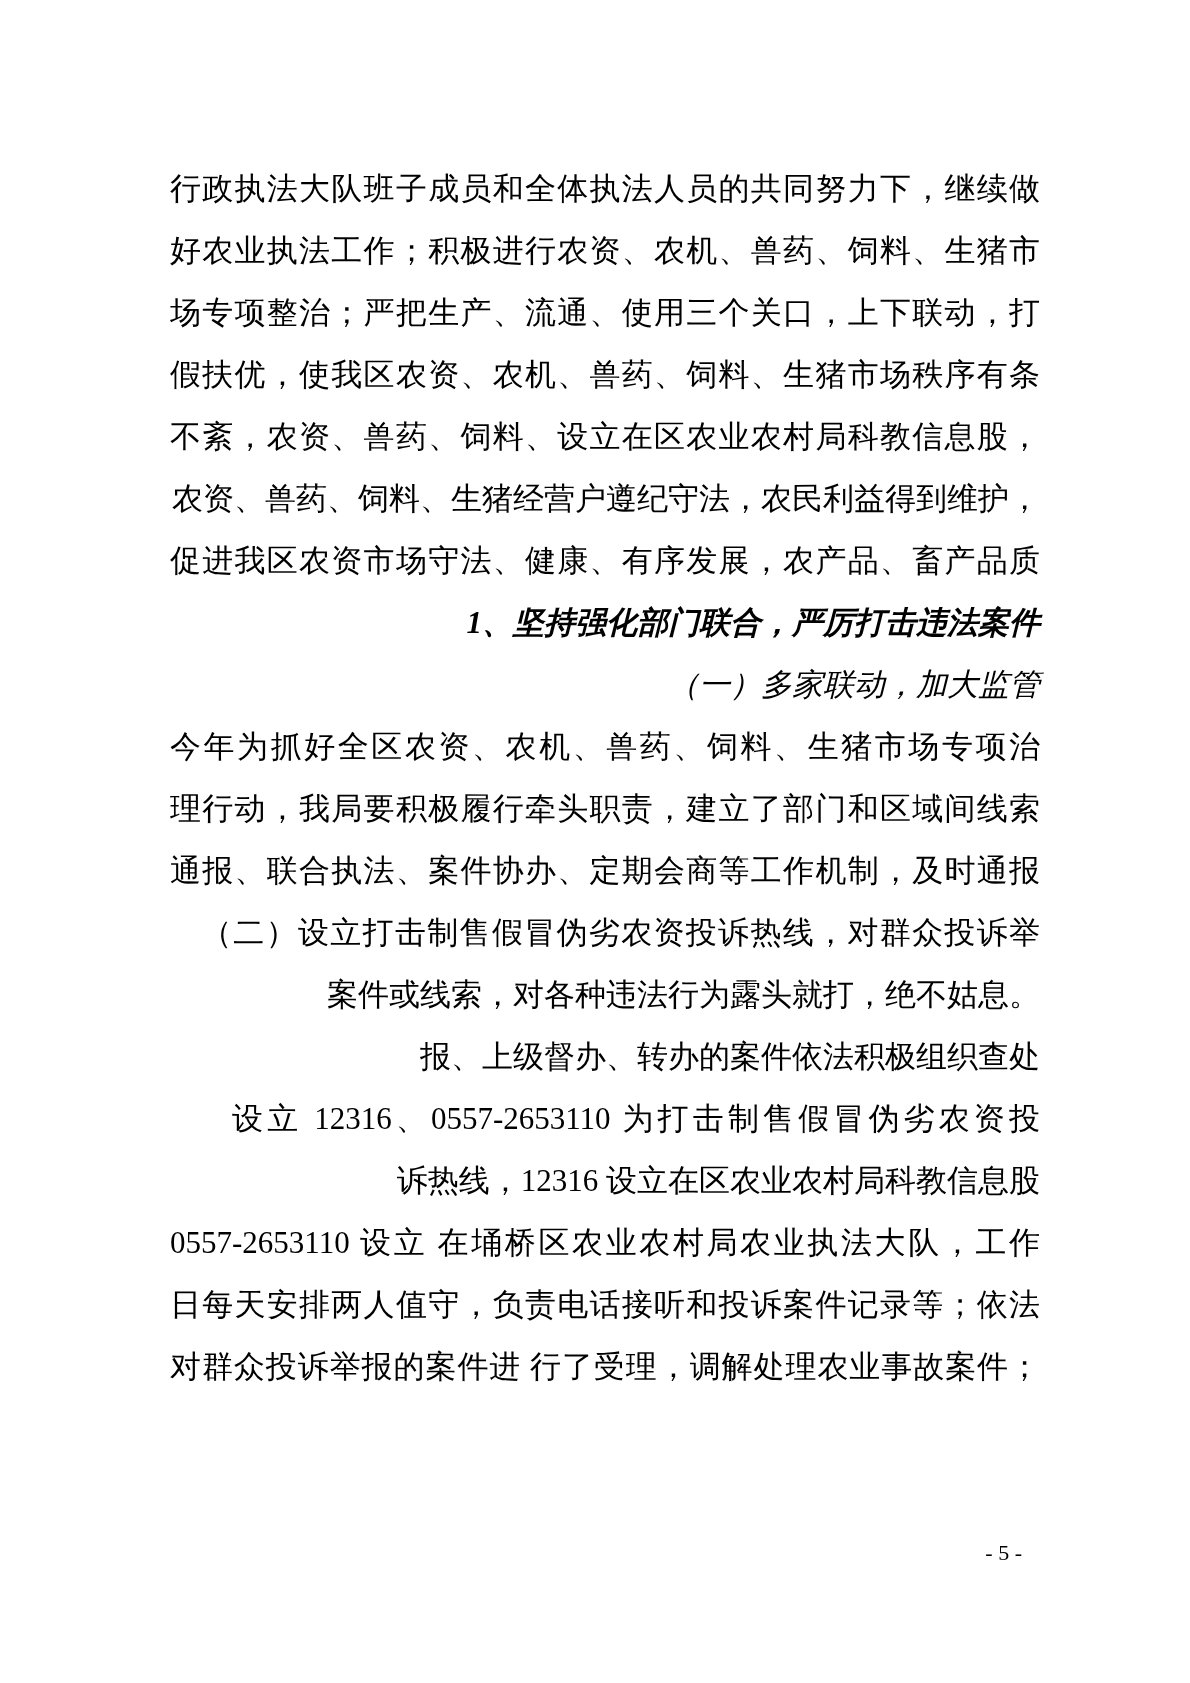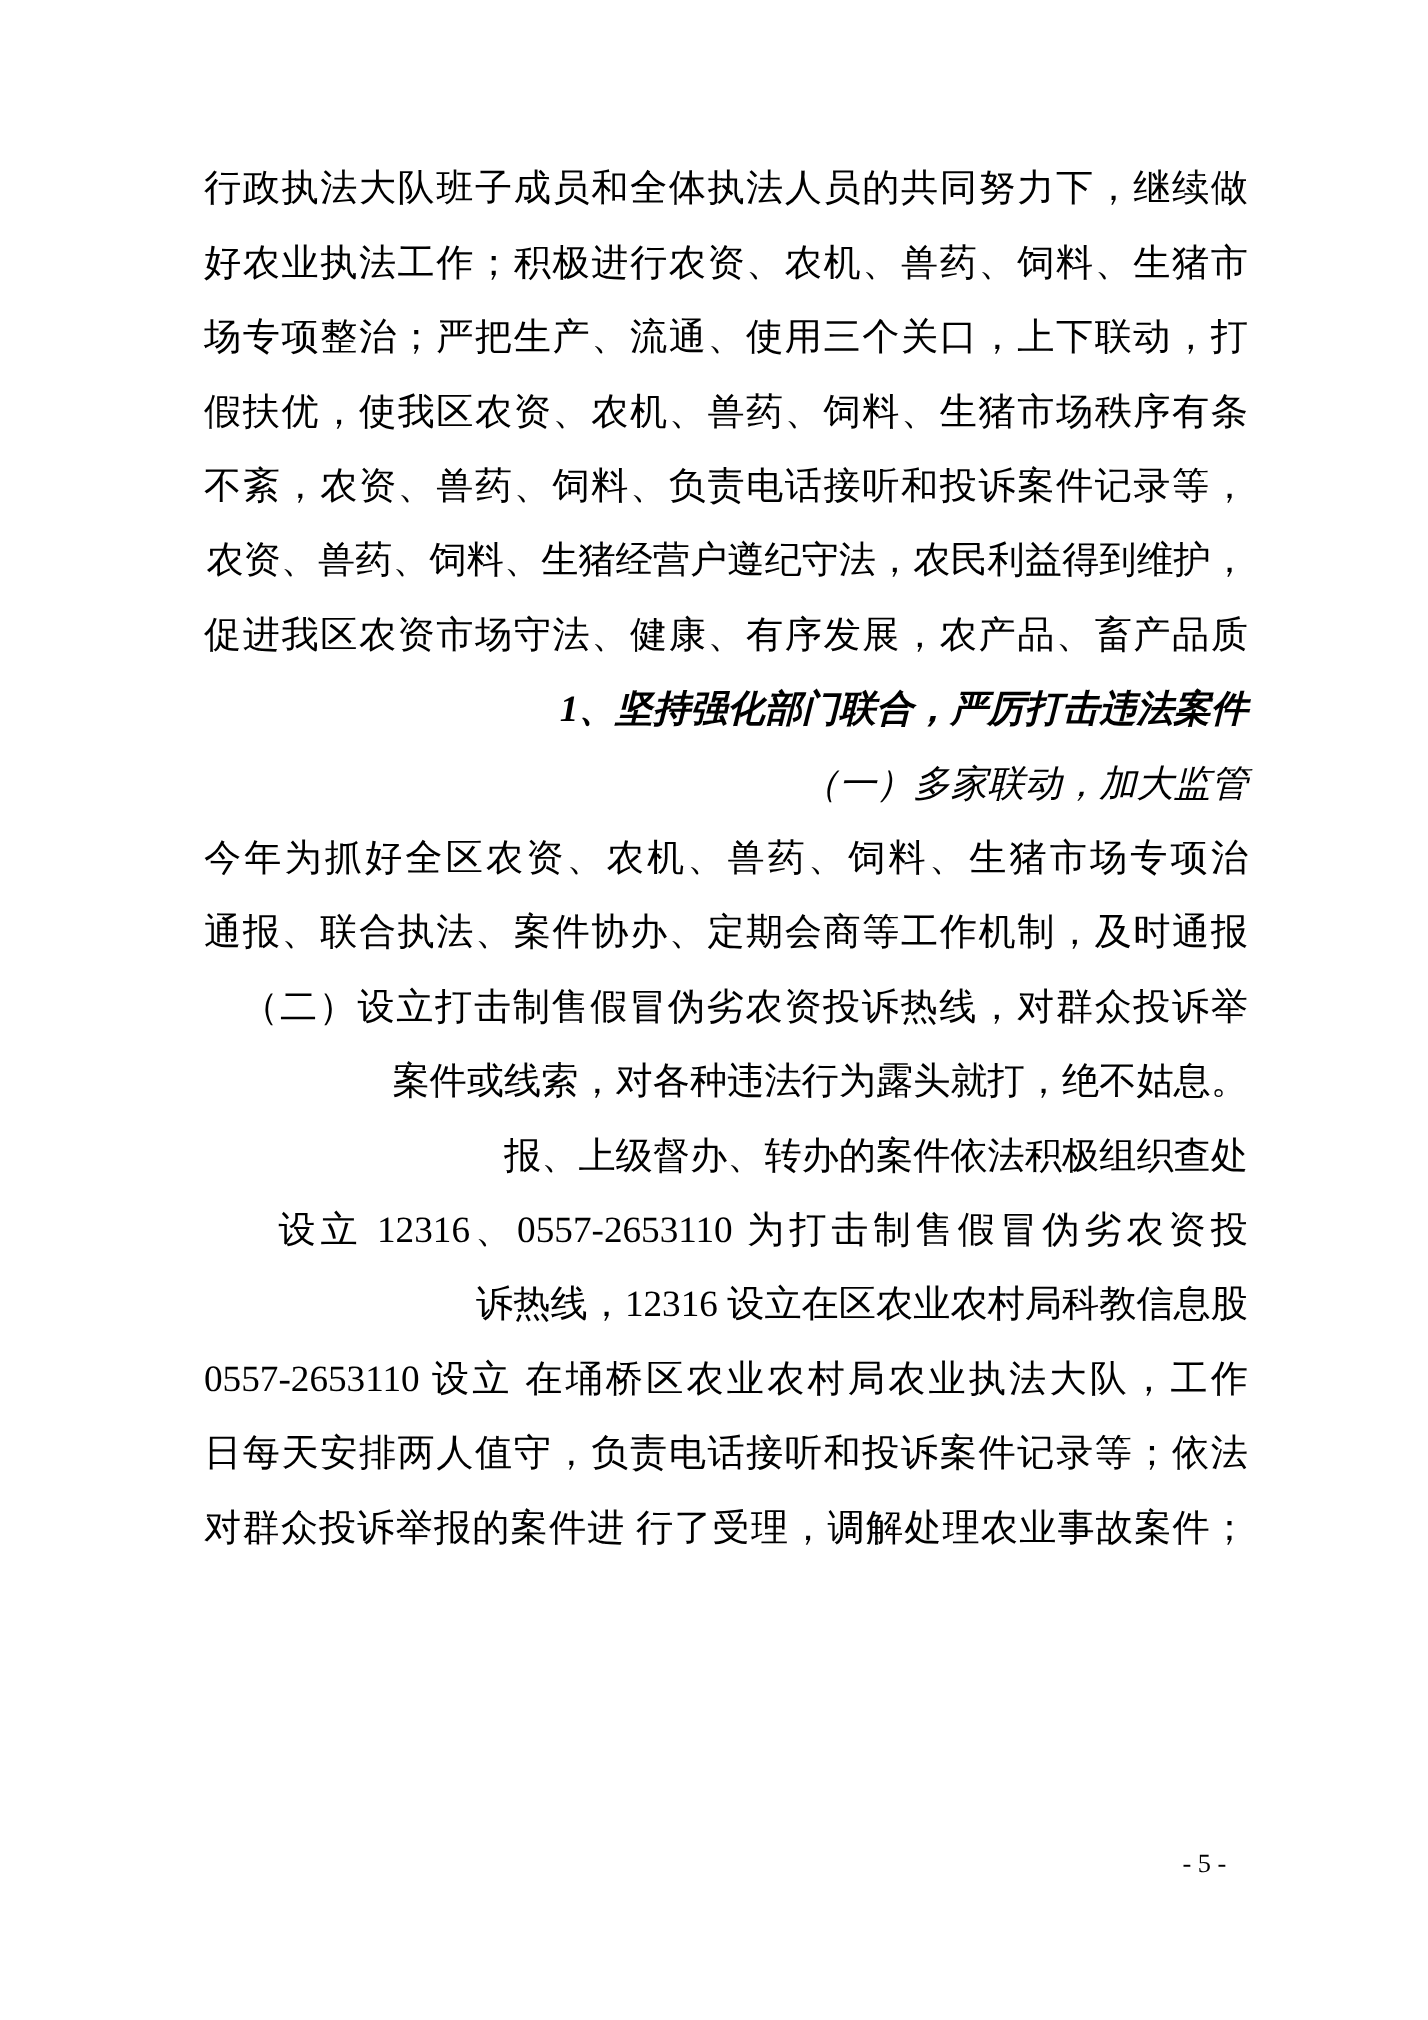--- a/index.html
+++ b/index.html
@@ -12,21 +12,21 @@
     width: 1190px;
     height: 1683px;
     background: #ffffff;
     overflow: hidden;
     font-family: "Liberation Serif", "DejaVu Serif", serif;
     color: #000000;
   }
   .text-block {
     position: absolute;
     left: 170px;
-    top: 126px;
+    top: 158px;
     width: 870px;
   }
   .line {
     font-size: 31px;
     line-height: 62px;
     height: 62px;
     letter-spacing: 0;
     white-space: nowrap;
     text-align: right;
     color: #000000;
@@ -54,26 +54,27 @@
 </style>
 </head>
 <body>
 
 <div class="page">
   <div class="text-block" id="text-block">
       <div class="line justify">行政执法大队班子成员和全体执法人员的共同努力下，继续做</div>
       <div class="line justify">好农业执法工作；积极进行农资、农机、兽药、饲料、生猪市</div>
       <div class="line justify">场专项整治；严把生产、流通、使用三个关口，上下联动，打</div>
       <div class="line justify">假扶优，使我区农资、农机、兽药、饲料、生猪市场秩序有条</div>
-      <div class="line justify">不紊，农资、兽药、饲料、负责电话接听和投诉案件记录等，</div>
+      <div class="line justify">不紊，农资、兽药、饲料、设立在区农业农村局科教信息股，</div>
       <div class="line">农资、兽药、饲料、生猪经营户遵纪守法，农民利益得到维护，</div>
       <div class="line justify">促进我区农资市场守法、健康、有序发展，农产品、畜产品质</div>
       <div class="line heading" style="padding-left: 62px; font-style: italic;">1、坚持强化部门联合，严厉打击违法案件</div>
       <div class="line" style="padding-left: 31px; font-style: italic;">（一）多家联动，加大监管</div>
       <div class="line justify">今年为抓好全区农资、农机、兽药、饲料、生猪市场专项治</div>
+      <div class="line justify">理行动，我局要积极履行牵头职责，建立了部门和区域间线索</div>
       <div class="line justify">通报、联合执法、案件协办、定期会商等工作机制，及时通报</div>
       <div class="line justify" style="padding-left: 31px;">（二）设立打击制售假冒伪劣农资投诉热线，对群众投诉举</div>
       <div class="line">案件或线索，对各种违法行为露头就打，绝不姑息。</div>
       <div class="line">报、上级督办、转办的案件依法积极组织查处</div>
       <div class="line justify" style="padding-left: 62px;">设立 12316、0557-2653110 为打击制售假冒伪劣农资投</div>
       <div class="line">诉热线，12316 设立在区农业农村局科教信息股</div>
       <div class="line justify">0557-2653110 设立 在埇桥区农业农村局农业执法大队，工作</div>
       <div class="line justify">日每天安排两人值守，负责电话接听和投诉案件记录等；依法</div>
       <div class="line justify">对群众投诉举报的案件进 行了受理，调解处理农业事故案件；</div>
     </div>

